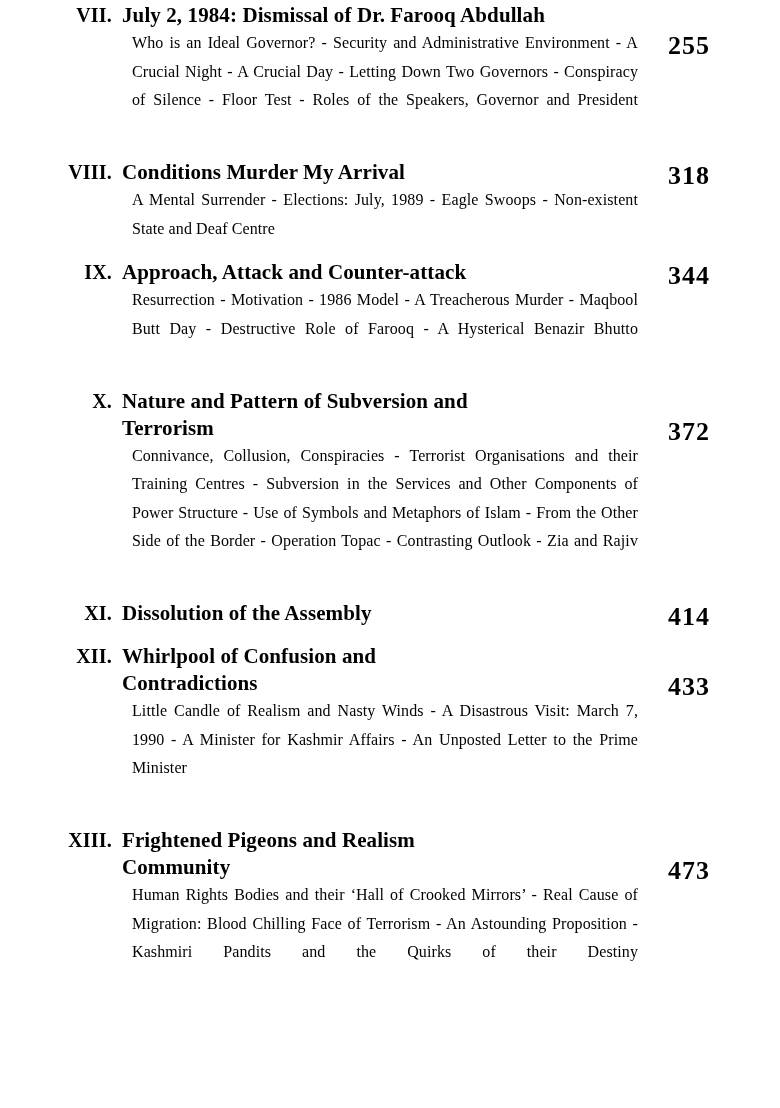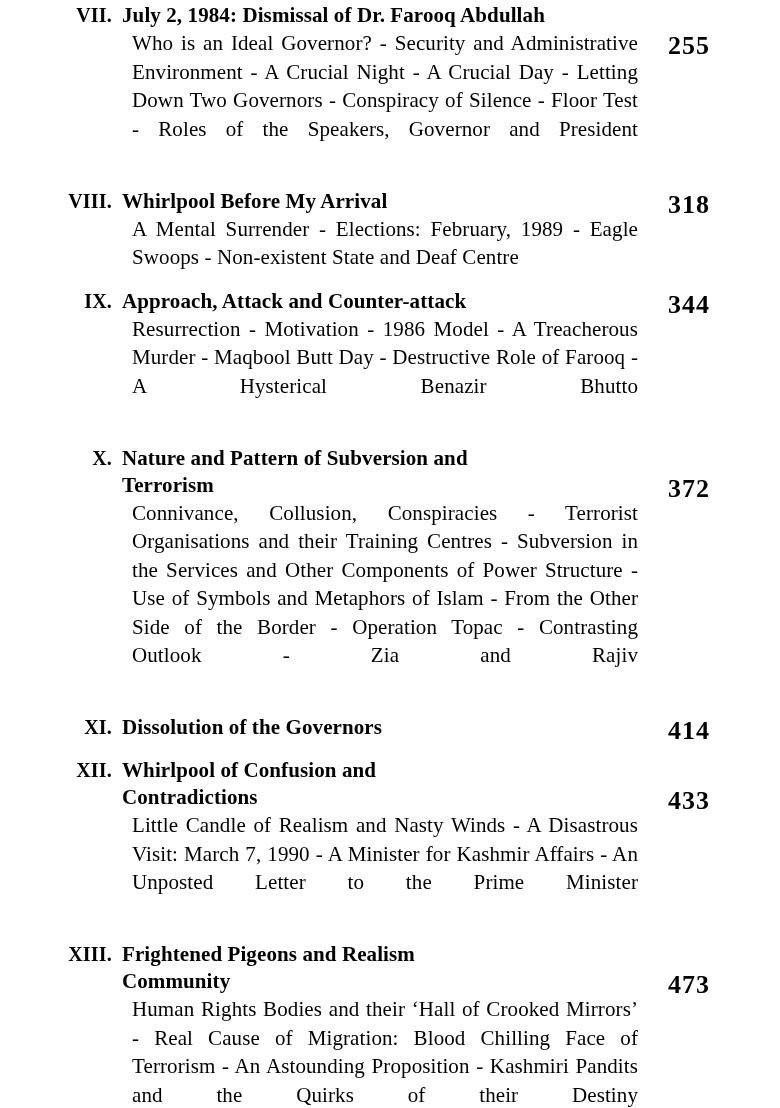--- a/index.html
+++ b/index.html
@@ -61,21 +61,21 @@
     position: absolute;
     right: 70px;
     font-weight: bold;
     font-size: 26px;
     line-height: 27px;
     letter-spacing: 1px;
   }
   .desc {
     margin-left: 132px;
     margin-right: 142px;
-    font-size: 21px;
+    font-size: 16px;
     line-height: 28.5px;
     text-align: justify;
     text-justify: inter-word;
     letter-spacing: 0.1px;
   }
   .desc.last-justify::after {
     content: "";
     display: inline-block;
     width: 100%;
   }
@@ -97,25 +97,25 @@
         </div>
       </div>
       <div class="page-num pn-row0">255</div>
       <div class="desc last-justify">Who is an Ideal Governor? - Security and Administrative Environment - A Crucial Night - A Crucial Day - Letting Down Two Governors - Conspiracy of Silence - Floor Test - Roles of the Speakers, Governor and President</div>
     </div>
 
     <div class="entry" style="margin-bottom:16px;">
       <div class="entry-head">
         <div class="numeral">VIII.</div>
         <div class="title-block">
-          <div class="title">Whirlpool Before My Arrival</div>
+          <div class="title">Conditions Murder My Arrival</div>
         </div>
       </div>
       <div class="page-num pn-row1">318</div>
-      <div class="desc">A Mental Surrender - Elections: February, 1989 - Eagle Swoops - Non-existent State and Deaf Centre</div>
+      <div class="desc">A Mental Surrender - Elections: July, 1989 - Eagle Swoops - Non-existent State and Deaf Centre</div>
     </div>
 
     <div class="entry" style="margin-bottom:16px;">
       <div class="entry-head">
         <div class="numeral">IX.</div>
         <div class="title-block">
           <div class="title">Approach, Attack and Counter-attack</div>
         </div>
       </div>
       <div class="page-num pn-row1">344</div>
@@ -130,21 +130,21 @@
         </div>
       </div>
       <div class="page-num pn-row0">372</div>
       <div class="desc last-justify">Connivance, Collusion, Conspiracies - Terrorist Organisations and their Training Centres - Subversion in the Services and Other Components of Power Structure - Use of Symbols and Metaphors of Islam - From the Other Side of the Border - Operation Topac - Contrasting Outlook - Zia and Rajiv</div>
     </div>
 
     <div class="entry" style="margin-bottom:16px;">
       <div class="entry-head">
         <div class="numeral">XI.</div>
         <div class="title-block">
-          <div class="title">Dissolution of the Governors</div>
+          <div class="title">Dissolution of the Assembly</div>
         </div>
       </div>
       <div class="page-num pn-row1">414</div>
     </div>
 
     <div class="entry" style="margin-bottom:16px;">
       <div class="entry-head">
         <div class="numeral">XII.</div>
         <div class="title-block">
           <div class="title" style="max-width:350px;">Whirlpool of Confusion and Contradictions</div>

